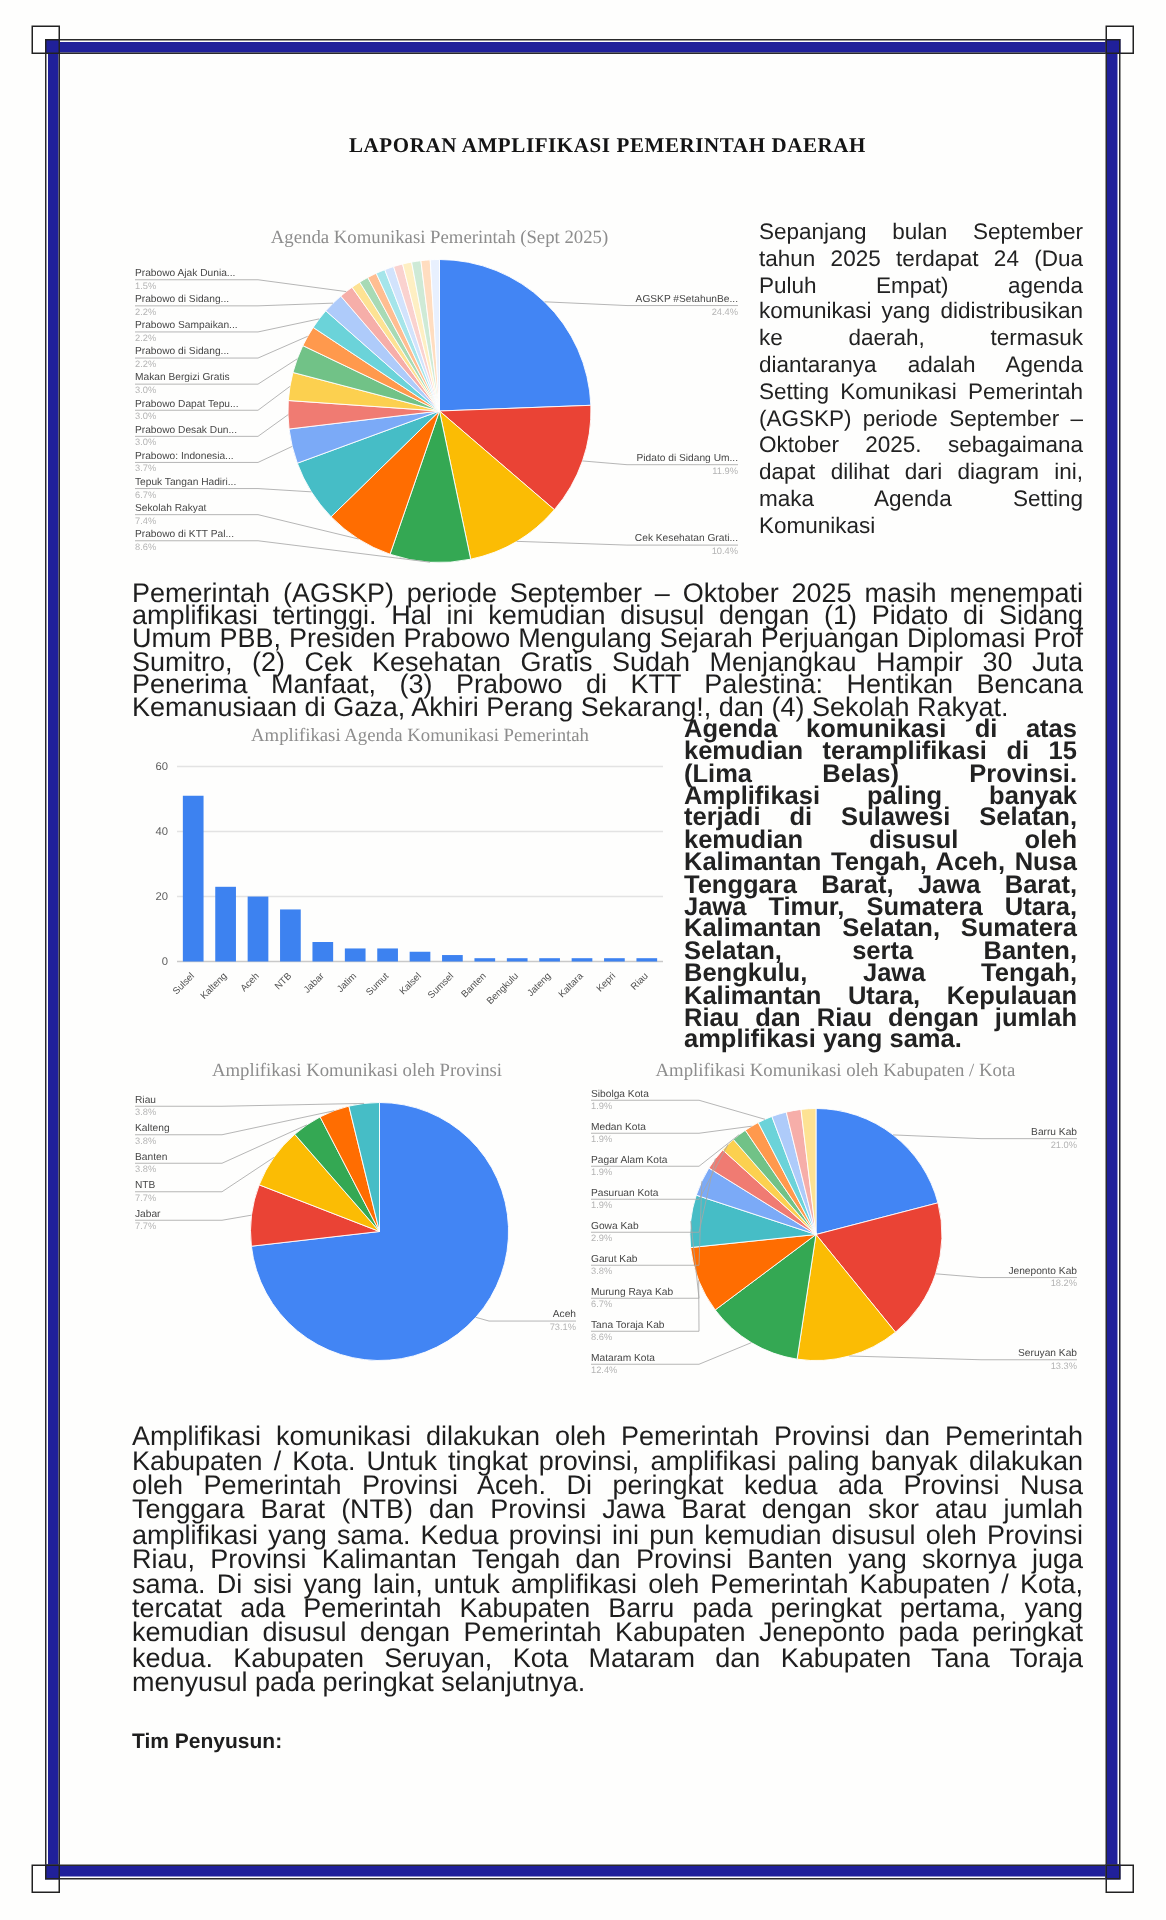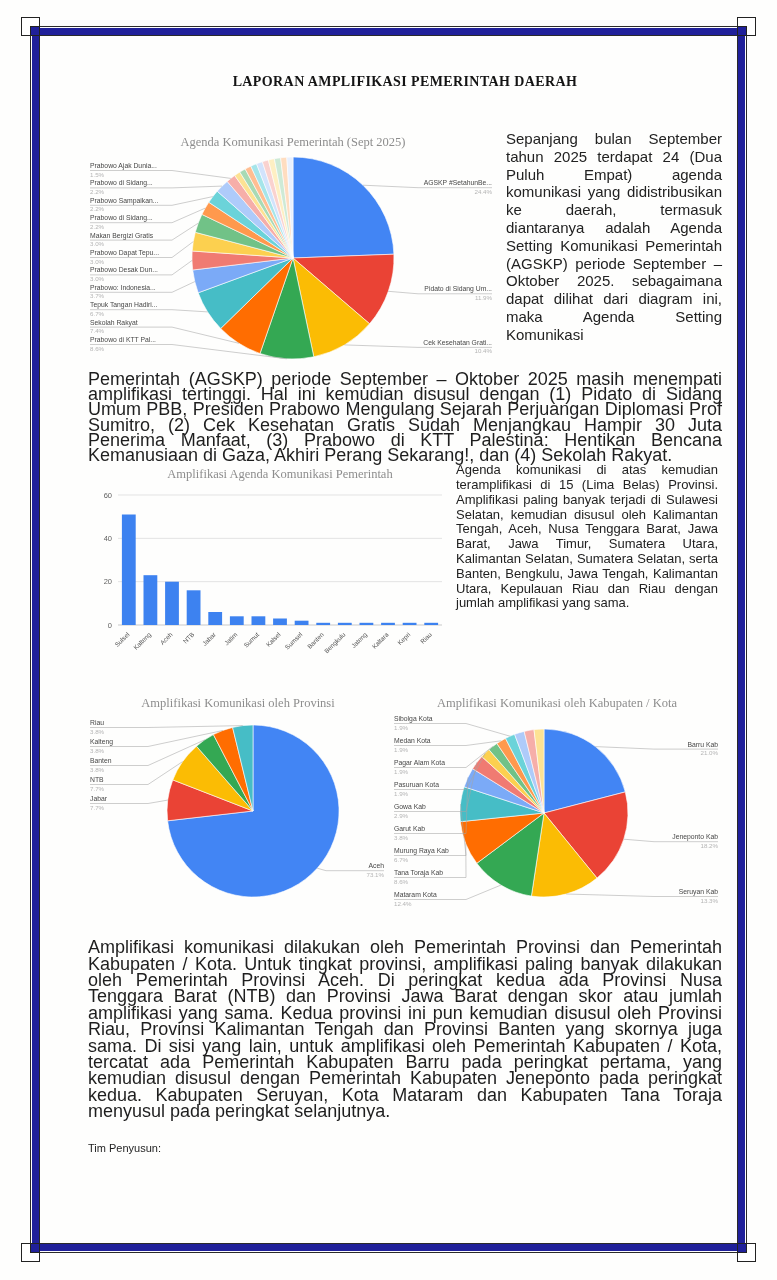--- a/index.html
+++ b/index.html
@@ -9,33 +9,33 @@
   .frame{position:absolute;left:30px;top:26px;right:30px;bottom:27px;border:1px solid #2a2a2a;}
   .frame-navy{position:absolute;inset:1px;border:7px solid #20209a;}
   .frame-inner{position:absolute;inset:0;border:1px solid #2a2a2a;}
   .corner{position:absolute;width:17px;height:17px;background:#fff;border:1.5px solid #222;}
   .corner::after{content:'';position:absolute;width:8px;height:8px;background:#20209a;border:1px solid #222;}
   .corner.tl{left:-10px;top:-10px;}   .corner.tl::after{right:-1px;bottom:-1px;}
   .corner.tr{right:-10px;top:-10px;}  .corner.tr::after{left:-1px;bottom:-1px;}
   .corner.bl{left:-10px;bottom:-10px;}.corner.bl::after{right:-1px;top:-1px;}
   .corner.br{right:-10px;bottom:-10px;}.corner.br::after{left:-1px;top:-1px;}
 
-  .content{position:absolute;left:88px;top:74px;width:634px;}
+  .content{position:absolute;left:88px;top:90px;width:634px;}
   h1.doc-title{margin:0 0 40px 0;text-align:center;font-family:"Liberation Serif",serif;
         font-size:14px;font-weight:bold;letter-spacing:.4px;color:#141414;}
   .row{display:flex;align-items:flex-start;}
   .row1{gap:8px;margin-bottom:2px;}
   .row2{gap:8px;margin-top:0;}
-  .row3{gap:4px;margin-top:22px;align-items:center;}
+  .row3{gap:4px;align-items:center;}
   .side-col{text-align:justify;color:#222;}
   .side1{width:216px;font-size:15px;line-height:17.8px;margin:0;}
-  .side2{width:262px;font-size:13px;line-height:14.8px;margin:0;}
+  .side2{width:262px;font-size:17px;line-height:14.8px;margin:0;font-weight:bold;}
   .para{margin:6px 0 0 0;text-align:justify;font-size:18px;line-height:15.2px;color:#1e1e1e;}
   .para2{margin-top:16px;line-height:16.4px;}
-  .team-head{margin:22px 0 0 0;font-size:11px;color:#1e1e1e;}
+  .team-head{margin:22px 0 0 0;font-size:14px;color:#1e1e1e;font-weight:bold;}
   ol.team{margin:14px 0 0 48px;padding:0;font-size:13px;color:#1e1e1e;}
   ol.team li{margin-bottom:8px;padding-left:12px;}
 
   svg.chart{display:block;flex:none;}
   .ctitle{font-family:"Liberation Serif",serif;font-size:12.5px;fill:#8d8d8d;}
   .lname{font-family:"Liberation Sans",sans-serif;font-size:6.8px;fill:#474747;}
   .lpct{font-family:"Liberation Sans",sans-serif;font-size:6.2px;fill:#b4b4b4;}
   .lline{fill:none;stroke:#a6a6a6;stroke-width:.55;}
   .grid{stroke:#e3e3e3;stroke-width:1;}
   .axis0{stroke:#c9c9c9;stroke-width:1;}

